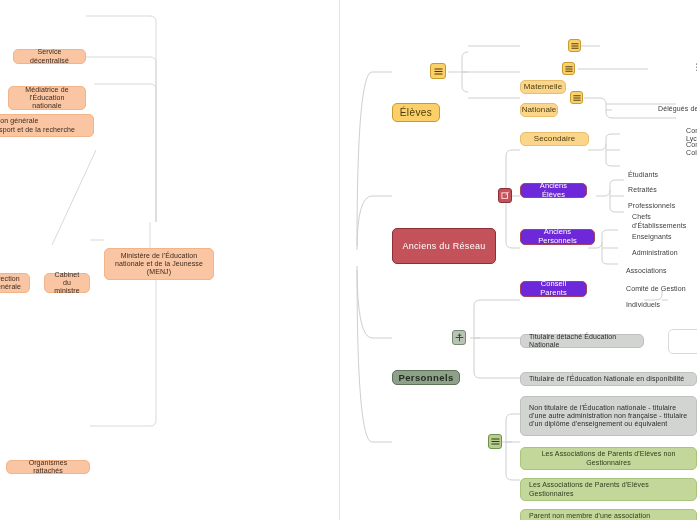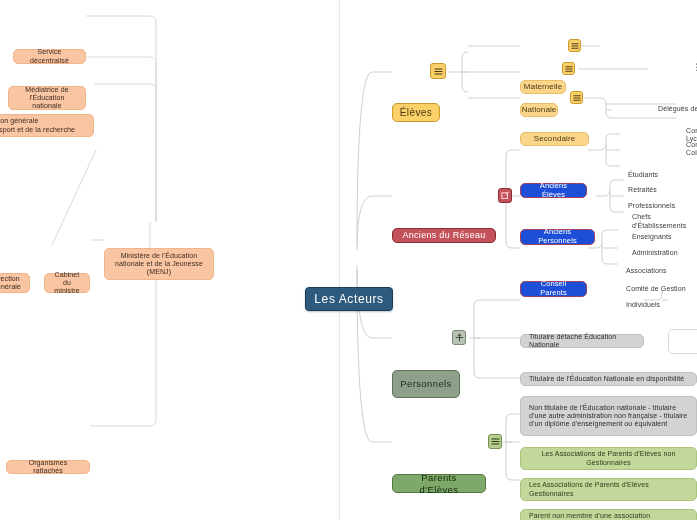--- a/index.html
+++ b/index.html
@@ -31,21 +31,21 @@
   
   .orange{background:#f9c5a2;color:#3a2a20;border:1px solid #f2b489;font-size:7px;}
   .center-node{
     background:#2e5a7d;color:#ffffff;border:1px solid #1f3f59;
     font-size:12px;letter-spacing:.6px;border-radius:4px;
     box-shadow:0 1px 2px rgba(0,0,0,.25);
   }
   .yellow{background:#fbd68a;color:#4a3a13;border:1px solid #e8be6b;font-size:8px;}
   .yellow-main{background:#fbd068;color:#4a3a13;border:1.6px solid #c99b2e;font-size:10px;letter-spacing:.4px;}
   .red-main{background:#c4525a;color:#ffffff;border:1.6px solid #8d2f37;font-size:9px;letter-spacing:.3px;}
-  .red{background:#1d4ed8;color:#ffffff;border:1px solid #a5415a;font-size:7.5px;}
+  .red{background:#6d28d9;color:#ffffff;border:1px solid #a5415a;font-size:7.5px;}
   .gray-main{background:#8fa08a;color:#20301d;border:1.6px solid #5d7259;font-size:9.5px;letter-spacing:.4px;}
   .gray{background:#d2d4d2;color:#2b2b2b;border:1px solid #bfc1bf;font-size:7px;}
   .green-main{background:#7fa96a;color:#14280c;border:1.6px solid #52783f;font-size:9.5px;letter-spacing:.4px;}
   .green{background:#c3d79a;color:#2e3d1c;border:1px solid #aac47d;font-size:7px;}
   .plain{background:transparent;color:#3b3b3b;border:none;font-size:7px;justify-content:flex-start;text-align:left;}
   .empty-box{background:#ffffff;border:1px solid #d8dbd8;}
 
   .leftal{justify-content:flex-start;text-align:left;}
 
   
@@ -150,21 +150,20 @@
 
   <div class="node orange" style="left:-12px;top:232px;width:42px;height:20px;">rection
 énérale</div>
 
   <div class="node orange" style="left:44px;top:232px;width:46px;height:20px;">Cabinet du ministre</div>
 
   <div class="node orange" style="left:6px;top:419px;width:84px;height:14px;">Organismes rattachés</div>
 
   <div class="node orange" style="left:104px;top:207px;width:110px;height:32px;">Ministère de l'Éducation nationale et de la Jeunesse (MENJ)</div>
 
-  <div class="node center-node" style="left:305px;top:246px;width:88px;height:24px;">Les Acteurs</div>
 
   <div class="node yellow-main" style="left:392px;top:62px;width:48px;height:19px;">Élèves</div>
   <div class="badge y" style="left:430px;top:63px;width:16px;height:16px;">
     <svg width="9" height="9" viewBox="0 0 10 10">
         <g stroke="#4a3a13" stroke-width="1.2" stroke-linecap="round">
           <line x1="1" y1="2.2" x2="9" y2="2.2"></line>
           <line x1="1" y1="5" x2="9" y2="5"></line>
           <line x1="1" y1="7.8" x2="9" y2="7.8"></line>
         </g>
       </svg>
@@ -202,21 +201,21 @@
         </g>
       </svg>
   </div>
 
   <div class="node plain" style="left:650px;top:62px;width:80px;height:12px;">Délégués de classe</div>
   <div class="dots" style="left:692px;top:62px;">⋮</div>
 
   <div class="node plain" style="left:678px;top:88px;width:90px;height:12px;">Conseil de Vie Lycéenn</div>
   <div class="node plain" style="left:678px;top:102px;width:90px;height:12px;">Conseil de Vie Collégien</div>
 
-  <div class="node red-main" style="left:392px;top:187px;width:104px;height:15px;">Anciens du Réseau</div>
+  <div class="node red-main" style="left:392px;top:187px;width:104px;height:36px;">Anciens du Réseau</div>
   <div class="badge r" style="left:498px;top:188px;width:14px;height:15px;">
     <svg width="9" height="9" viewBox="0 0 10 10">
         <g stroke="#ffd9dc" stroke-width="1.1" fill="none">
           <rect x="1" y="2" width="6.2" height="6.2"></rect>
           <line x1="5" y1="4.4" x2="8.6" y2="1.1"></line>
         </g>
       </svg>
   </div>
 
   <div class="node red" style="left:520px;top:142px;width:67px;height:15px;">Anciens Élèves</div>
@@ -228,38 +227,37 @@
   <div class="node plain" style="left:620px;top:160px;width:70px;height:11px;">Professionnels</div>
 
   <div class="node plain" style="left:624px;top:175px;width:80px;height:11px;">Chefs d'Établissements</div>
   <div class="node plain" style="left:624px;top:191px;width:80px;height:11px;">Enseignants</div>
   <div class="node plain" style="left:624px;top:207px;width:80px;height:11px;">Administration</div>
 
   <div class="node plain" style="left:618px;top:225px;width:80px;height:11px;">Associations</div>
   <div class="node plain" style="left:618px;top:243px;width:80px;height:11px;">Comité de Gestion</div>
   <div class="node plain" style="left:618px;top:259px;width:80px;height:11px;">Individuels</div>
 
-  <div class="node gray-main" style="left:392px;top:329px;width:68px;height:28px;">Personnels</div>
+  <div class="node gray-main" style="left:392px;top:329px;width:68px;height:15px;font-weight:bold;">Personnels</div>
   <div class="badge g" style="left:452px;top:330px;width:14px;height:15px;">
     <svg width="9" height="9" viewBox="0 0 10 10">
         <g fill="#34423012" stroke="#3b4a36" stroke-width="1.1" stroke-linecap="round">
           <line x1="5" y1="1.2" x2="5" y2="8.8"></line>
           <line x1="1.2" y1="5" x2="8.8" y2="5"></line>
           <polyline points="3.4,3 5,1.2 6.6,3" fill="none"></polyline>
         </g>
       </svg>
   </div>
 
   <div class="node gray leftal" style="left:520px;top:293px;width:124px;height:14px;">Titulaire détaché Éducation Nationale</div>
   <div class="node gray leftal" style="left:520px;top:331px;width:177px;height:14px;">Titulaire de l'Éducation Nationale en disponibilité</div>
   <div class="node gray leftal" style="left:520px;top:355px;width:177px;height:40px;">Non titulaire de l'Éducation nationale - titulaire d'une autre administration non française - titulaire d'un diplôme d'enseignement ou équivalent</div>
 
   <div class="node empty-box" style="left:668px;top:288px;width:40px;height:25px;"></div>
 
-  <div class="node green-main" style="left:392px;top:433px;width:94px;height:19px;">Parents d'Elèves</div>
   <div class="badge gr" style="left:488px;top:434px;width:14px;height:15px;">
     <svg width="9" height="9" viewBox="0 0 10 10">
         <g stroke="#2e3d1c" stroke-width="1.2" stroke-linecap="round">
           <line x1="1" y1="2.2" x2="9" y2="2.2"></line>
           <line x1="1" y1="5" x2="9" y2="5"></line>
           <line x1="1" y1="7.8" x2="9" y2="7.8"></line>
         </g>
       </svg>
   </div>
 

